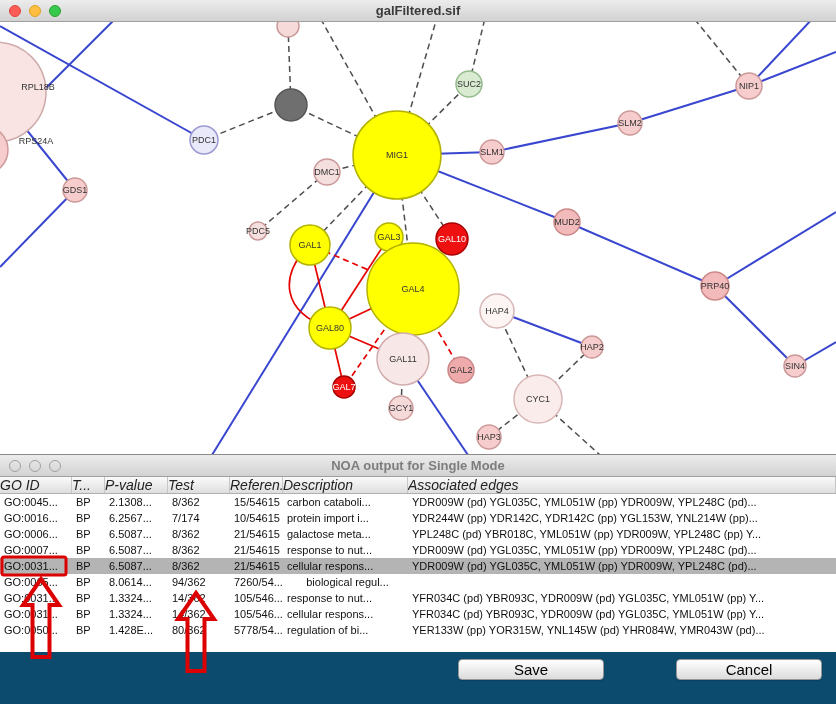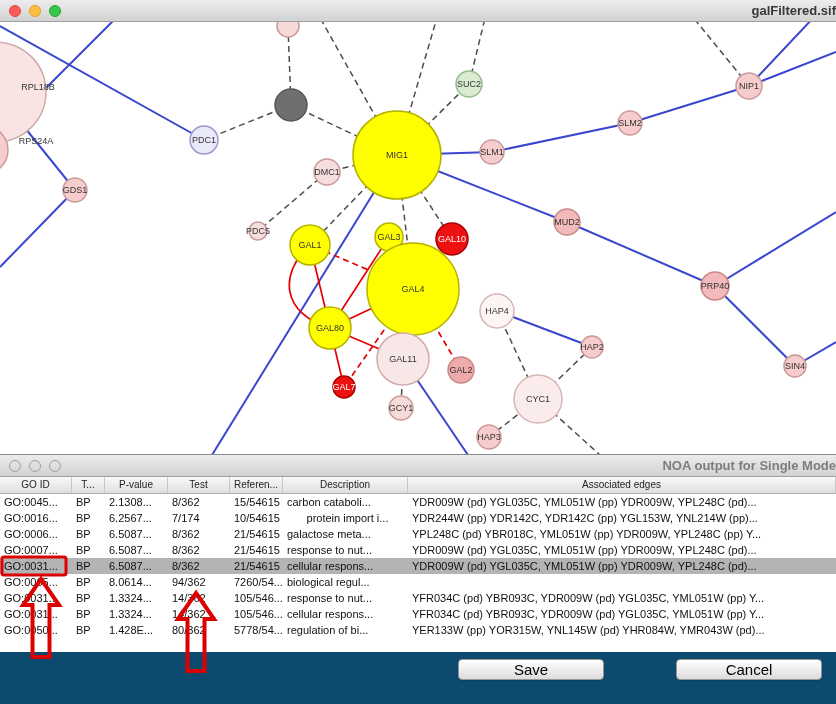--- a/index.html
+++ b/index.html
@@ -1,39 +1,39 @@
 <!DOCTYPE html>
 <html><head>
 <meta charset="utf-8">
 <style>
   html,body{margin:0;padding:0;width:836px;height:704px;overflow:hidden;background:#fff;
     font-family:"Liberation Sans",sans-serif;}
   .win{position:absolute;left:0;width:836px;}
   .titlebar{position:relative;height:22px;background:linear-gradient(#ececec,#d2d2d2);
     border-bottom:1px solid #9f9f9f;display:flex;align-items:center;padding-left:9px;box-sizing:border-box;}
-  .titlebar .title{position:absolute;left:0;right:0;text-align:right;font-size:13px;
+  .titlebar .title{position:absolute;left:0;right:0;text-align:center;font-size:13px;
     font-weight:bold;color:#3a3a3a;pointer-events:none;}
   .titlebar.inactive .title{color:#7d7d7d;}
   .tl{width:12px;height:12px;border-radius:50%;display:inline-block;margin-right:8px;
     box-sizing:border-box;z-index:2;}
   .tl.red{background:#fc5b57;border:1px solid #e2463f;}
   .tl.yellow{background:#fdbe41;border:1px solid #dfa123;}
   .tl.green{background:#35c84b;border:1px solid #2ca133;}
   .tl.hollow{background:transparent;border:1.5px solid #a0a0a0;}
   
   #graph-win{top:0;height:455px;background:#fff;}
   #graph-svg{position:absolute;top:22px;left:0;background:#fff;display:block;}
   #graph-svg text{font-family:"Liberation Sans",sans-serif;}
   
   #output-win{top:455px;height:249px;background:#0c4a6e;box-shadow:0 -1px 0 #8a8a8a;}
   .table-area{position:absolute;top:22px;left:0;right:0;height:175px;background:#fff;overflow:hidden;}
   .thead{display:flex;height:17px;background:linear-gradient(#fafafa,#dedede);
     border-bottom:1px solid #b0b0b0;box-sizing:border-box;}
-  .thcell{font-size:10px;color:#222;text-align:center;line-height:16px;border-right:1px solid #c6c6c6;
-    box-sizing:border-box;overflow:hidden;white-space:nowrap;flex-shrink:0;}
+  .thcell{font-size:14px;color:#222;text-align:left;line-height:16px;border-right:1px solid #c6c6c6;
+    box-sizing:border-box;overflow:hidden;white-space:nowrap;flex-shrink:0;font-style:italic;}
   .trow{display:flex;height:16px;line-height:16px;background:#fff;}
   .trow.selected{background:#b4b4b4;}
   .tcell{font-size:11px;color:#111;padding-left:4px;box-sizing:border-box;overflow:hidden;
     white-space:nowrap;flex-shrink:0;}
   
   .mac-btn{position:absolute;height:21px;width:146px;border:1px solid #979797;border-radius:4px;
     background:linear-gradient(#ffffff,#dcdcdc);font-size:15px;color:#000;
     font-family:"Liberation Sans",sans-serif;box-shadow:0 1px 1px rgba(0,0,0,0.15);}
   #save-btn{left:458px;top:204px;}
   #cancel-btn{left:676px;top:204px;}
@@ -182,21 +182,21 @@
           <div class="tcell" style="width: 53px;">15/54615</div>
           <div class="tcell" style="width: 125px;">carbon cataboli...</div>
           <div class="tcell" style="width: 428px;">YDR009W (pd) YGL035C, YML051W (pp) YDR009W, YPL248C (pd)...</div>
         </div>
         <div class="trow">
           <div class="tcell" style="width: 72px;">GO:0016...</div>
           <div class="tcell" style="width: 33px;">BP</div>
           <div class="tcell" style="width: 63px;">6.2567...</div>
           <div class="tcell" style="width: 62px;">7/174</div>
           <div class="tcell" style="width: 53px;">10/54615</div>
-          <div class="tcell" style="width: 125px; text-align: center;">protein import i...</div>
+          <div class="tcell" style="width: 125px;">protein import i...</div>
           <div class="tcell" style="width: 428px;">YDR244W (pp) YDR142C, YDR142C (pp) YGL153W, YNL214W (pp)...</div>
         </div>
         <div class="trow">
           <div class="tcell" style="width: 72px;">GO:0006...</div>
           <div class="tcell" style="width: 33px;">BP</div>
           <div class="tcell" style="width: 63px;">6.5087...</div>
           <div class="tcell" style="width: 62px;">8/362</div>
           <div class="tcell" style="width: 53px;">21/54615</div>
           <div class="tcell" style="width: 125px;">galactose meta...</div>
           <div class="tcell" style="width: 428px;">YPL248C (pd) YBR018C, YML051W (pp) YDR009W, YPL248C (pp) Y...</div>
@@ -218,21 +218,21 @@
           <div class="tcell" style="width: 53px;">21/54615</div>
           <div class="tcell" style="width: 125px;">cellular respons...</div>
           <div class="tcell" style="width: 428px;">YDR009W (pd) YGL035C, YML051W (pp) YDR009W, YPL248C (pd)...</div>
         </div>
         <div class="trow">
           <div class="tcell" style="width: 72px;">GO:0065...</div>
           <div class="tcell" style="width: 33px;">BP</div>
           <div class="tcell" style="width: 63px;">8.0614...</div>
           <div class="tcell" style="width: 62px;">94/362</div>
           <div class="tcell" style="width: 53px;">7260/54...</div>
-          <div class="tcell" style="width: 125px;">biological regul...</div>
+          <div class="tcell" style="width: 125px; text-align: center;">biological regul...</div>
         </div>
         <div class="trow">
           <div class="tcell" style="width: 72px;">GO:0031...</div>
           <div class="tcell" style="width: 33px;">BP</div>
           <div class="tcell" style="width: 63px;">1.3324...</div>
           <div class="tcell" style="width: 62px;">14/362</div>
           <div class="tcell" style="width: 53px;">105/546...</div>
           <div class="tcell" style="width: 125px;">response to nut...</div>
           <div class="tcell" style="width: 428px;">YFR034C (pd) YBR093C, YDR009W (pd) YGL035C, YML051W (pp) Y...</div>
         </div>

